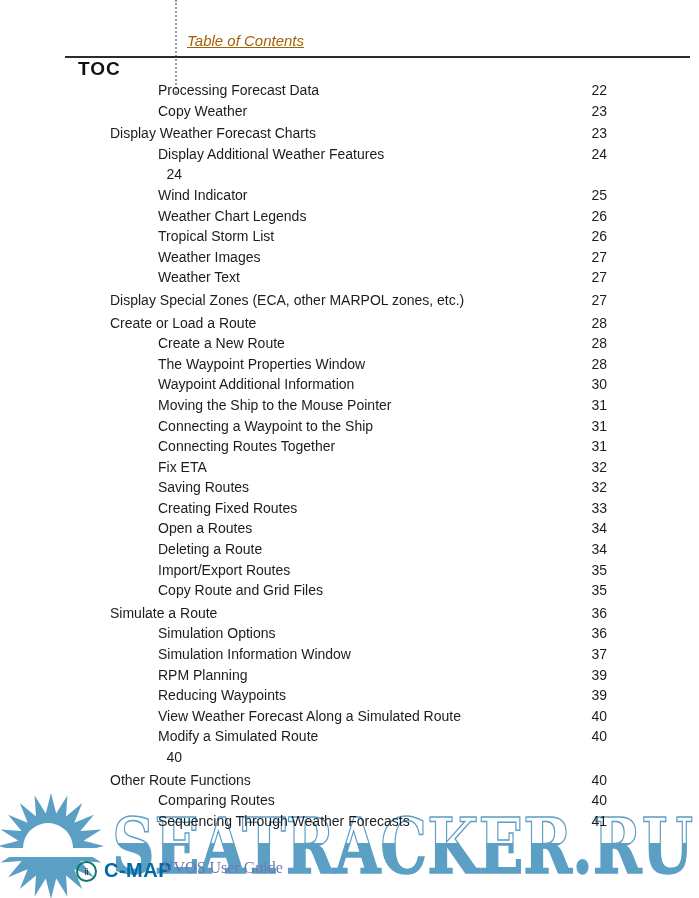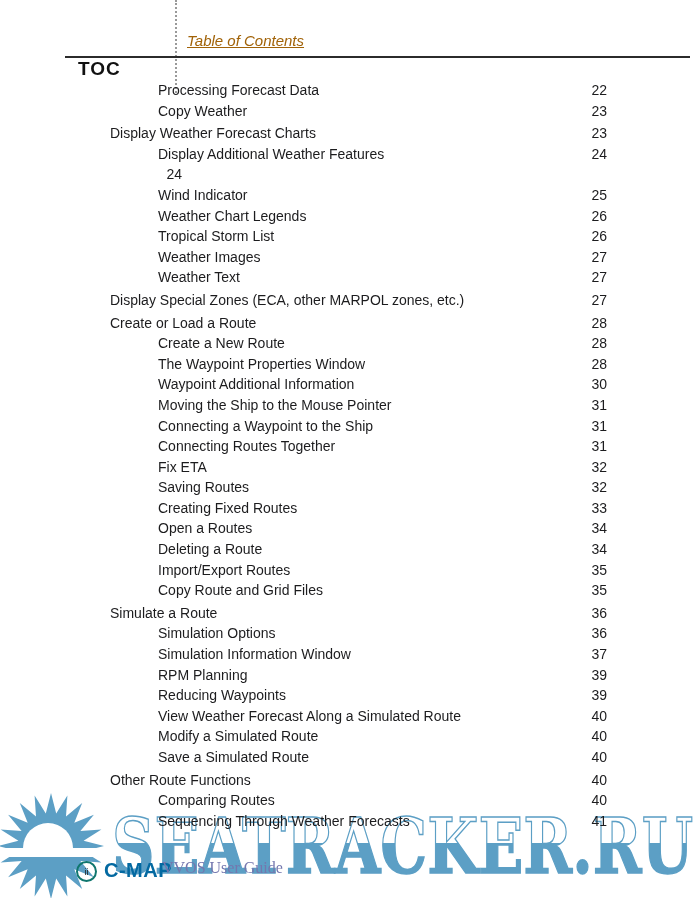--- a/index.html
+++ b/index.html
@@ -181,21 +181,20 @@
     </div>
       <div class="row lvl2">
       <span class="t">View Weather Forecast Along a Simulated Route</span>
       <span class="p">40</span>
     </div>
       <div class="row lvl2">
       <span class="t">Modify a Simulated Route</span>
       <span class="p">40</span>
     </div>
       <div class="row lvl2">
-      <span class="t">Save a Simulated Route</span>
       <span class="p">40</span>
     </div>
       <div class="row lvl1">
       <span class="t">Other Route Functions</span>
       <span class="p">40</span>
     </div>
       <div class="row lvl2">
       <span class="t">Comparing Routes</span>
       <span class="p">40</span>
     </div>

